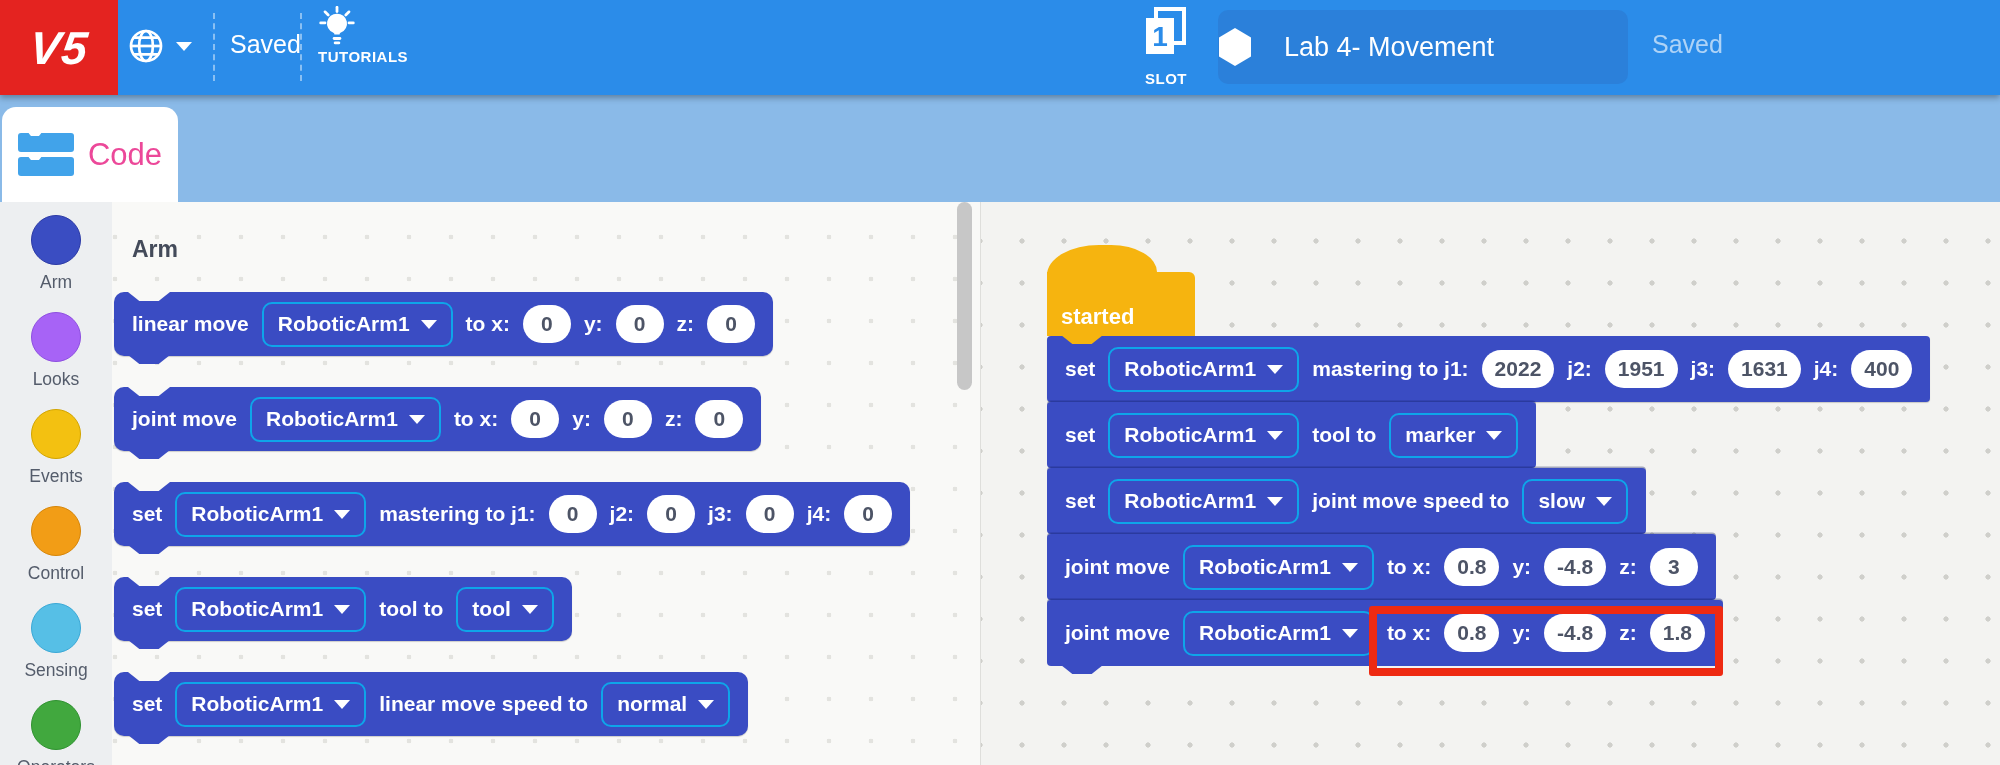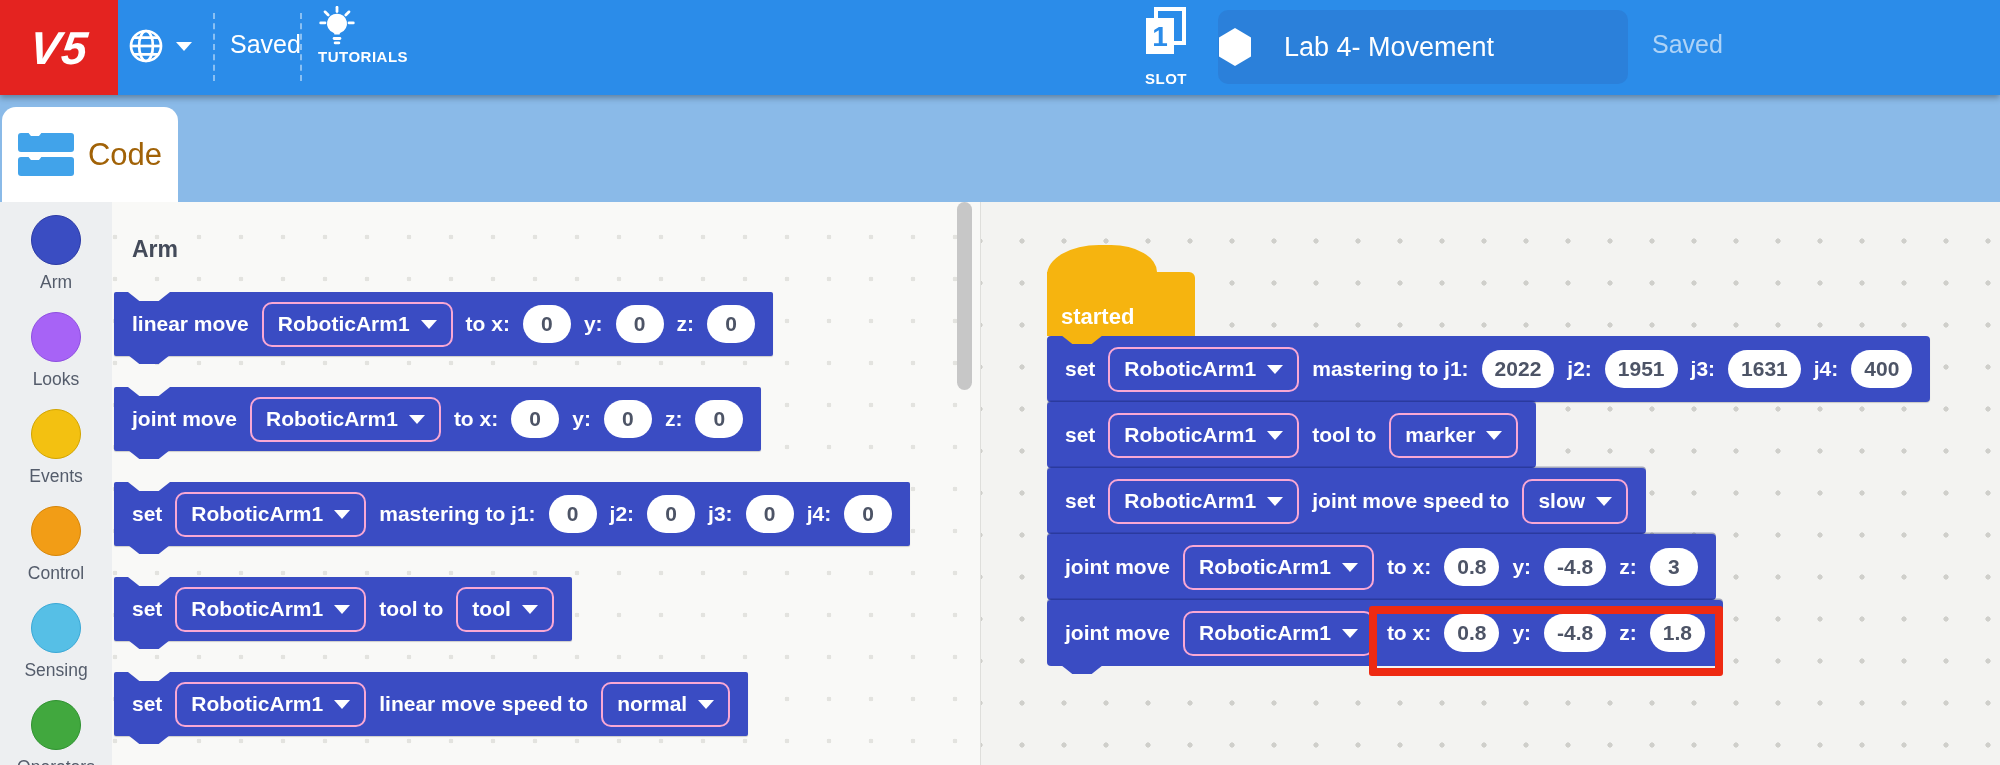--- a/index.html
+++ b/index.html
@@ -27,21 +27,21 @@
   .slot span { color:#fff; font-size:15px; font-weight:bold; margin-top:12px; letter-spacing:0.5px; }
   .project { position:absolute; left:1218px; top:10px; width:410px; height:74px; background:#2b80da;
     border-radius:10px; display:flex; align-items:center; gap:32px; cursor:pointer; }
   .project span { color:#fff; font-size:27px; }
   .saved { position:absolute; left:1652px; top:30px; color:rgba(255,255,255,0.62); font-size:25px; }
 
   
   #band { position:relative; width:2000px; height:107px; background:#8abae8; z-index:5; }
   #codetab { position:absolute; left:2px; bottom:0; width:176px; height:95px; background:#fff;
     border-radius:14px 14px 0 0; display:flex; align-items:center; justify-content:center; gap:14px; cursor:pointer; }
-  #codetab .tabtxt { color:#a16207; font-size:31px; }
+  #codetab .tabtxt { color:#ec4899; font-size:31px; }
   .tabicon { display:flex; flex-direction:column; gap:5px; }
   .tabicon i { position:relative; display:block; width:56px; height:19px; background:#41a3ea; border-radius:3px; }
   .tabicon i::after { content:""; position:absolute; left:9px; top:-2px; width:16px; height:5px;
     background:#fff; clip-path:polygon(0 0,100% 0,75% 100%,25% 100%); }
 
   
   #content { position:relative; display:flex; width:2000px; height:563px; }
 
   #sidebar { width:112px; height:563px; background:#edeff1; display:flex; flex-direction:column;
     align-items:center; padding-top:13px; gap:19px; }
@@ -57,24 +57,24 @@
   #palette-scrollbar { position:absolute; top:0; right:8px; width:15px; height:188px;
     border-radius:8px; background:#c7c7c7; cursor:pointer; }
 
   #workspace { position:relative; flex:1; height:563px; background:#f3f3f1;
     background-image:radial-gradient(#cfcfcb 2.4px, transparent 2.8px);
     background-size:42px 42px; background-position:20px 18px;
     border-left:1px solid #dededb; overflow:hidden; }
 
   
   .block { position:relative; display:inline-flex; align-items:center; gap:13px; height:64px;
-    background:#3a4cc3; border-radius:2px; padding:0 18px; color:#fff; font-weight:bold;
+    background:#3a4cc3; border-radius:10px; padding:0 18px; color:#fff; font-weight:bold;
     font-size:21px; box-shadow:0 1px 1px rgba(0,0,0,0.18); cursor:grab; }
   .blabel { white-space:nowrap; }
-  .dropdown { display:inline-flex; align-items:center; gap:11px; border:2px solid #f9a8d4;
+  .dropdown { display:inline-flex; align-items:center; gap:11px; border:2px solid #0ea5e9;
     border-radius:10px; padding:0 14px; height:45px; cursor:pointer; white-space:nowrap; }
   .dropdown .caret { border-left-width:8px; border-right-width:8px; border-top-width:9px; }
   .oval { background:#fff; color:#4d5466; border-radius:999px; min-width:48px; height:38px;
     display:inline-flex; align-items:center; justify-content:center; padding:0 13px;
     font-weight:bold; font-size:21px; cursor:text; }
   .notch-cut { position:absolute; top:0; left:14px; width:42px; height:9px;
     clip-path:polygon(0 0,100% 0,73% 100%,27% 100%); background:#f9f9f7; }
   .notch-bump { position:absolute; bottom:-8px; left:14px; width:42px; height:9px;
     background:#3a4cc3; clip-path:polygon(0 0,100% 0,73% 100%,27% 100%); }
   .pblock { margin-left:2px; }

